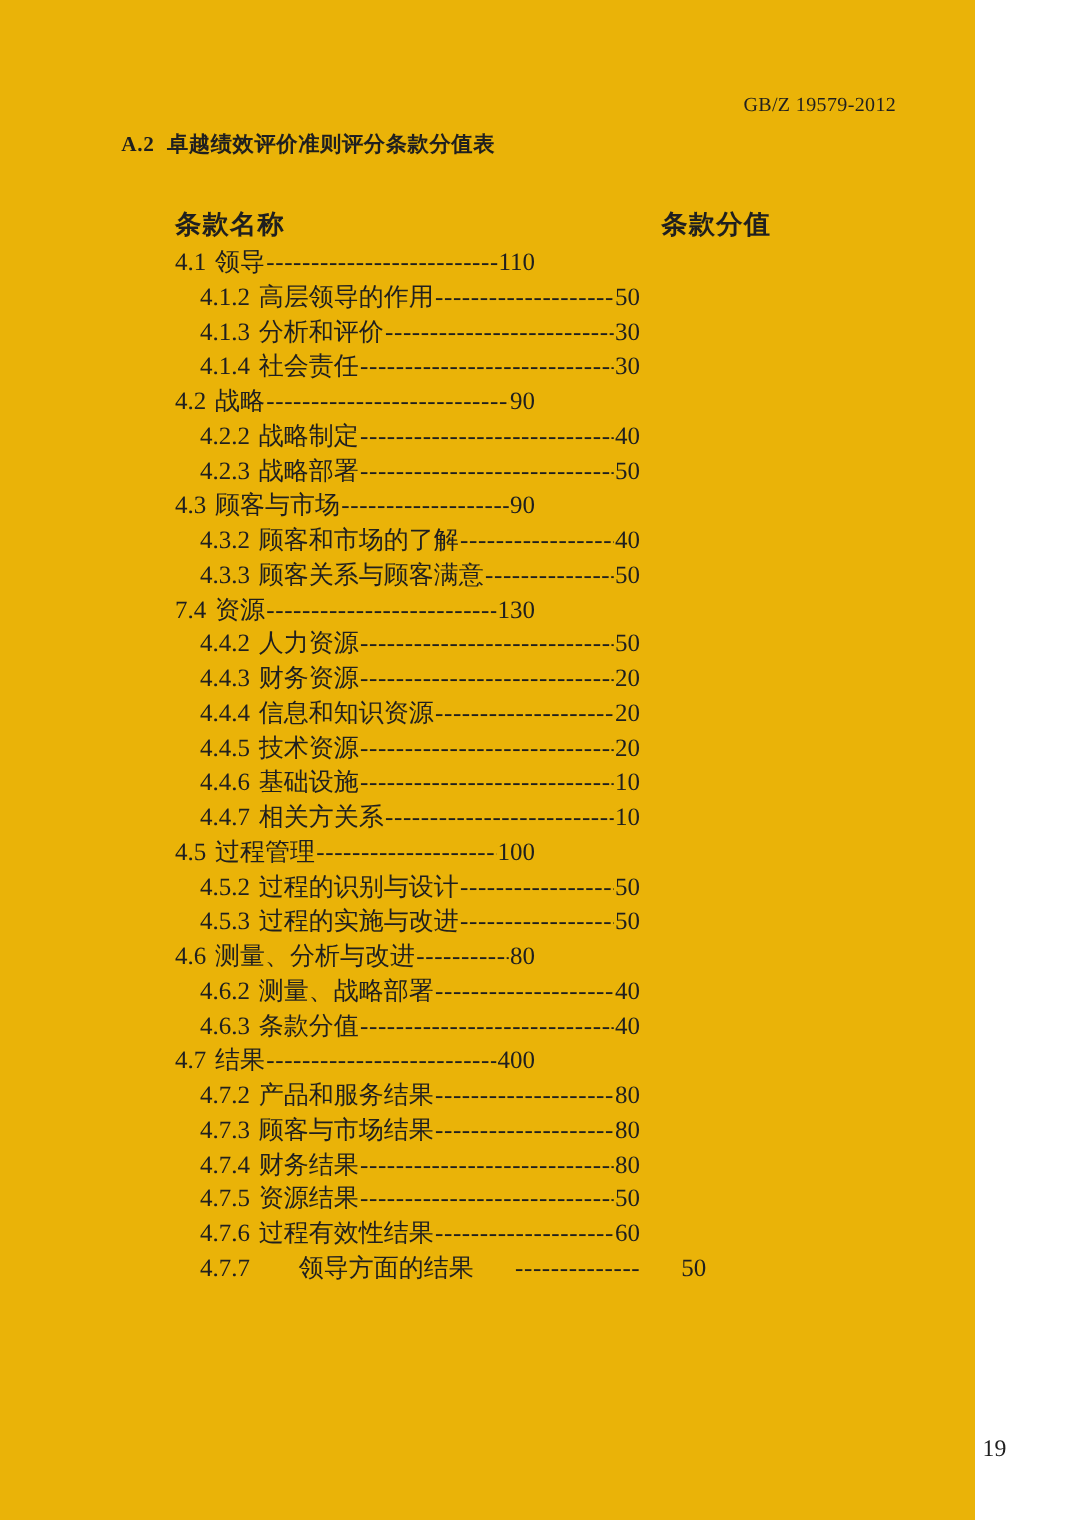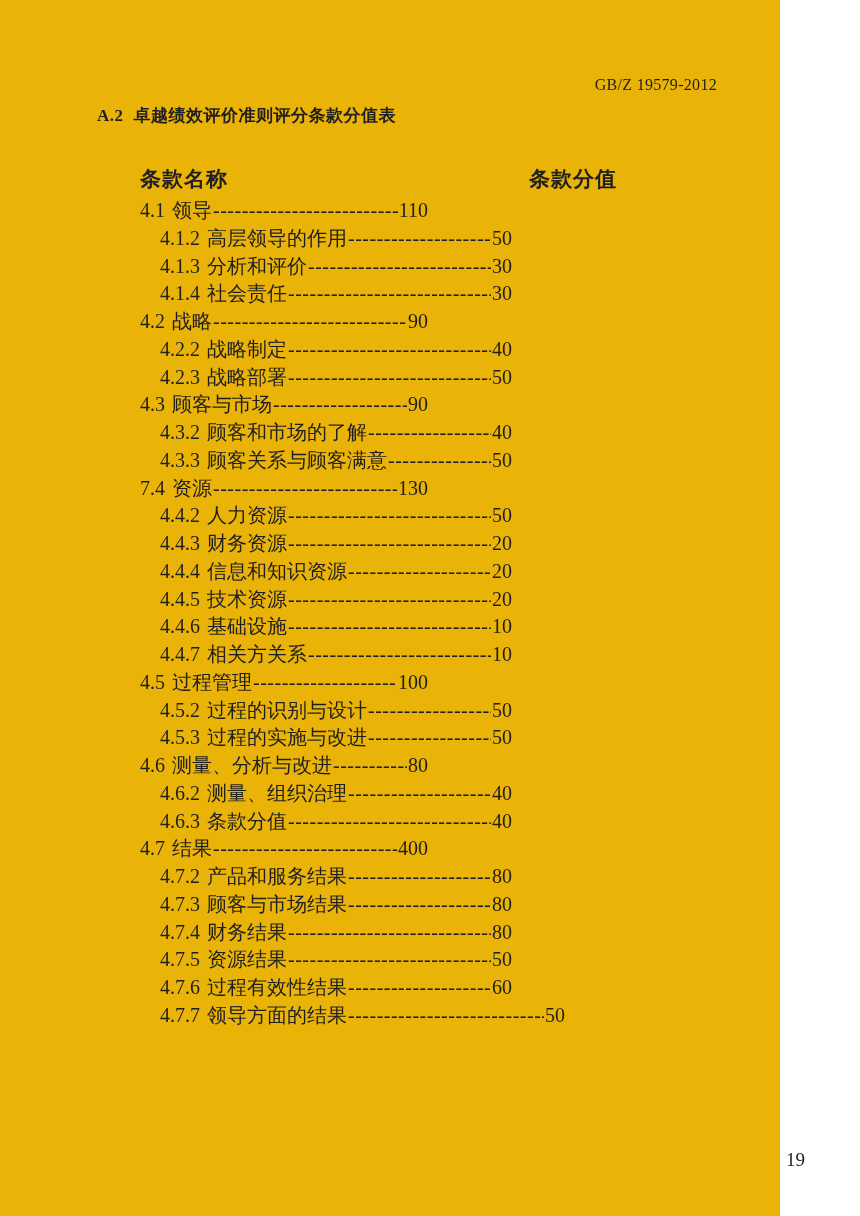--- a/index.html
+++ b/index.html
@@ -53,21 +53,21 @@
   .row {
     display: flex;
     align-items: baseline;
     height: 27.75px;
     line-height: 27.75px;
     font-size: 20px;
     white-space: nowrap;
   }
   .row.l0 { margin-left: 140px; width: 288px; }
   .row.l1 { margin-left: 160px; width: 352px; }
-  .row.wide { width: 405px; }
+  .row.wide { width: 405px; gap: 32px; }
   .clause-num { margin-right: 7px; }
   .leader {
     flex: 1 1 auto;
     overflow: hidden;
     white-space: nowrap;
     margin: 0 1px;
     letter-spacing: 0.5px;
   }
   .score { flex: 0 0 auto; }
   .page-number {
@@ -214,21 +214,21 @@
         <span class="score">50</span>
       </div>
       <div class="row l0">
         <span class="clause-num">4.6</span>
         <span class="clause-title">测量、分析与改进</span>
         <span class="leader">----------------------------------------------------------------------------------------------------------------------------------------------------------------</span>
         <span class="score">80</span>
       </div>
       <div class="row l1">
         <span class="clause-num">4.6.2</span>
-        <span class="clause-title">测量、组织治理</span>
+        <span class="clause-title">测量、战略部署</span>
         <span class="leader">----------------------------------------------------------------------------------------------------------------------------------------------------------------</span>
         <span class="score">40</span>
       </div>
       <div class="row l1">
         <span class="clause-num">4.6.3</span>
         <span class="clause-title">条款分值</span>
         <span class="leader">----------------------------------------------------------------------------------------------------------------------------------------------------------------</span>
         <span class="score">40</span>
       </div>
       <div class="row l0">

